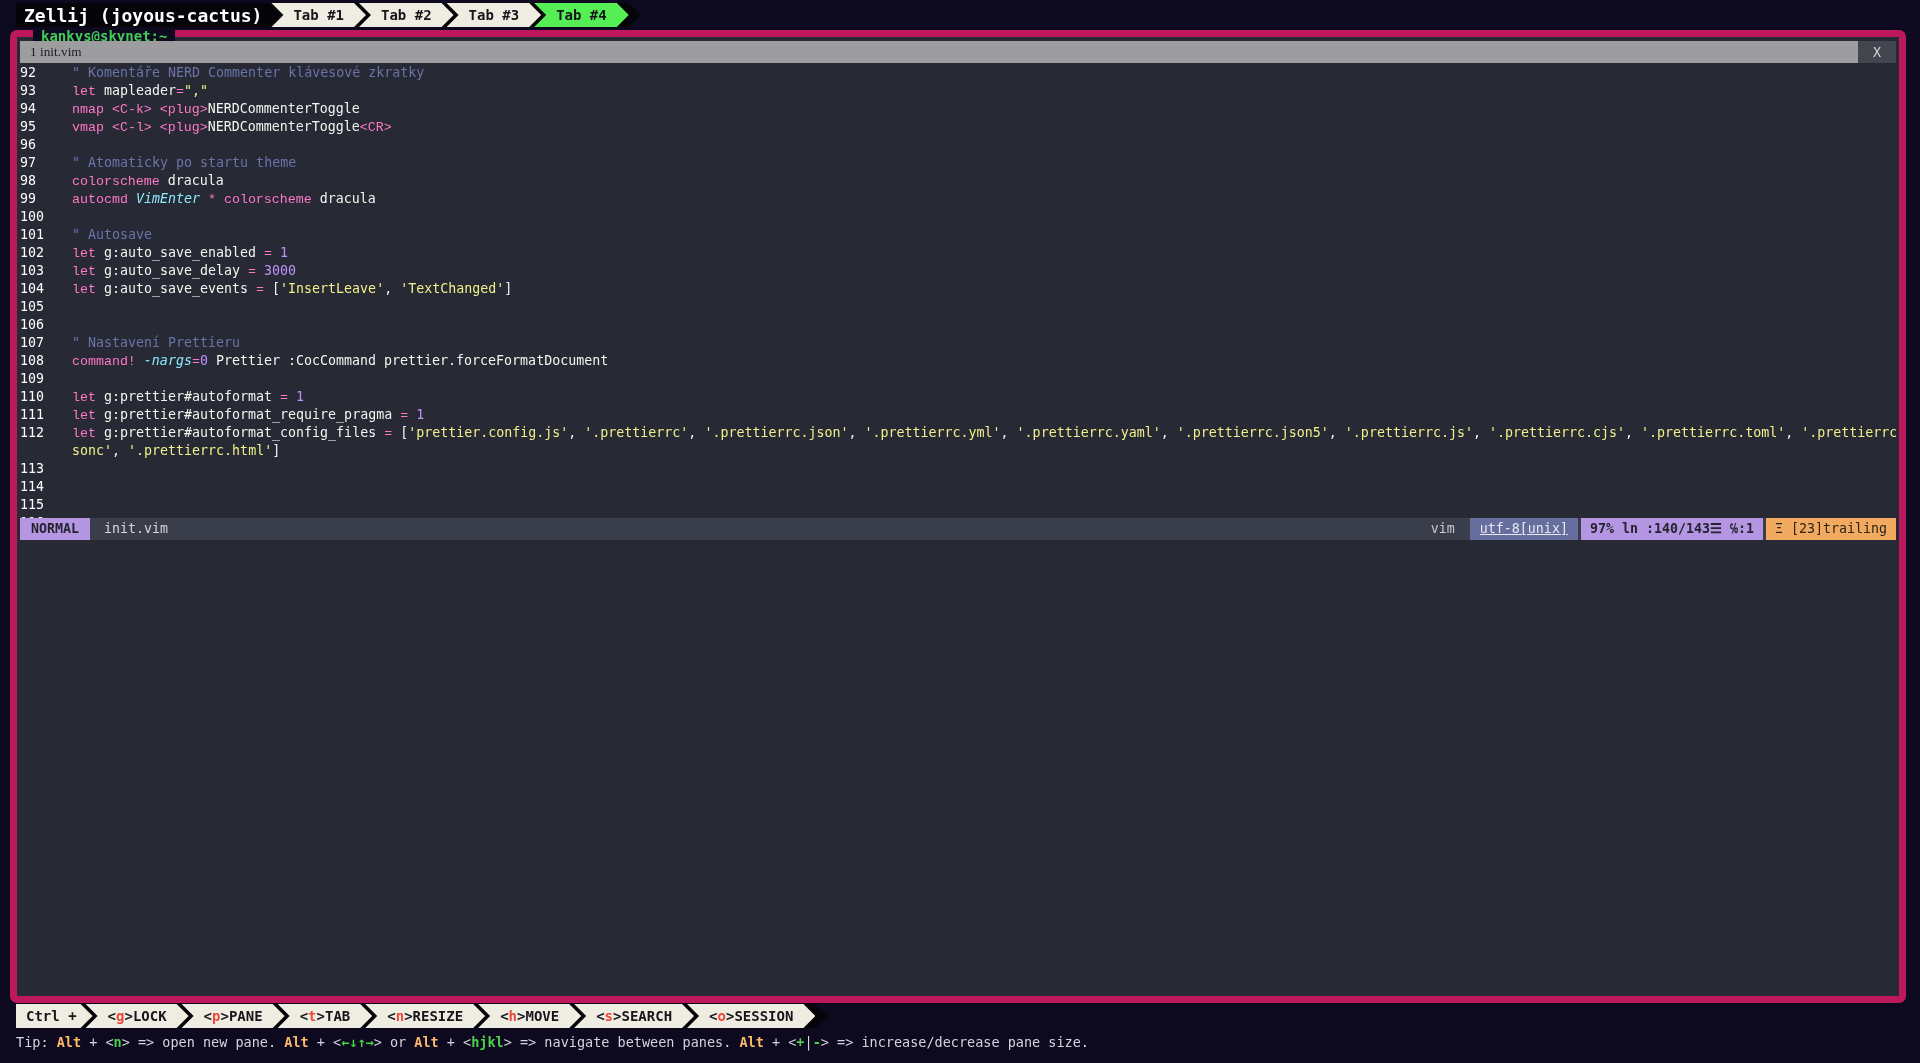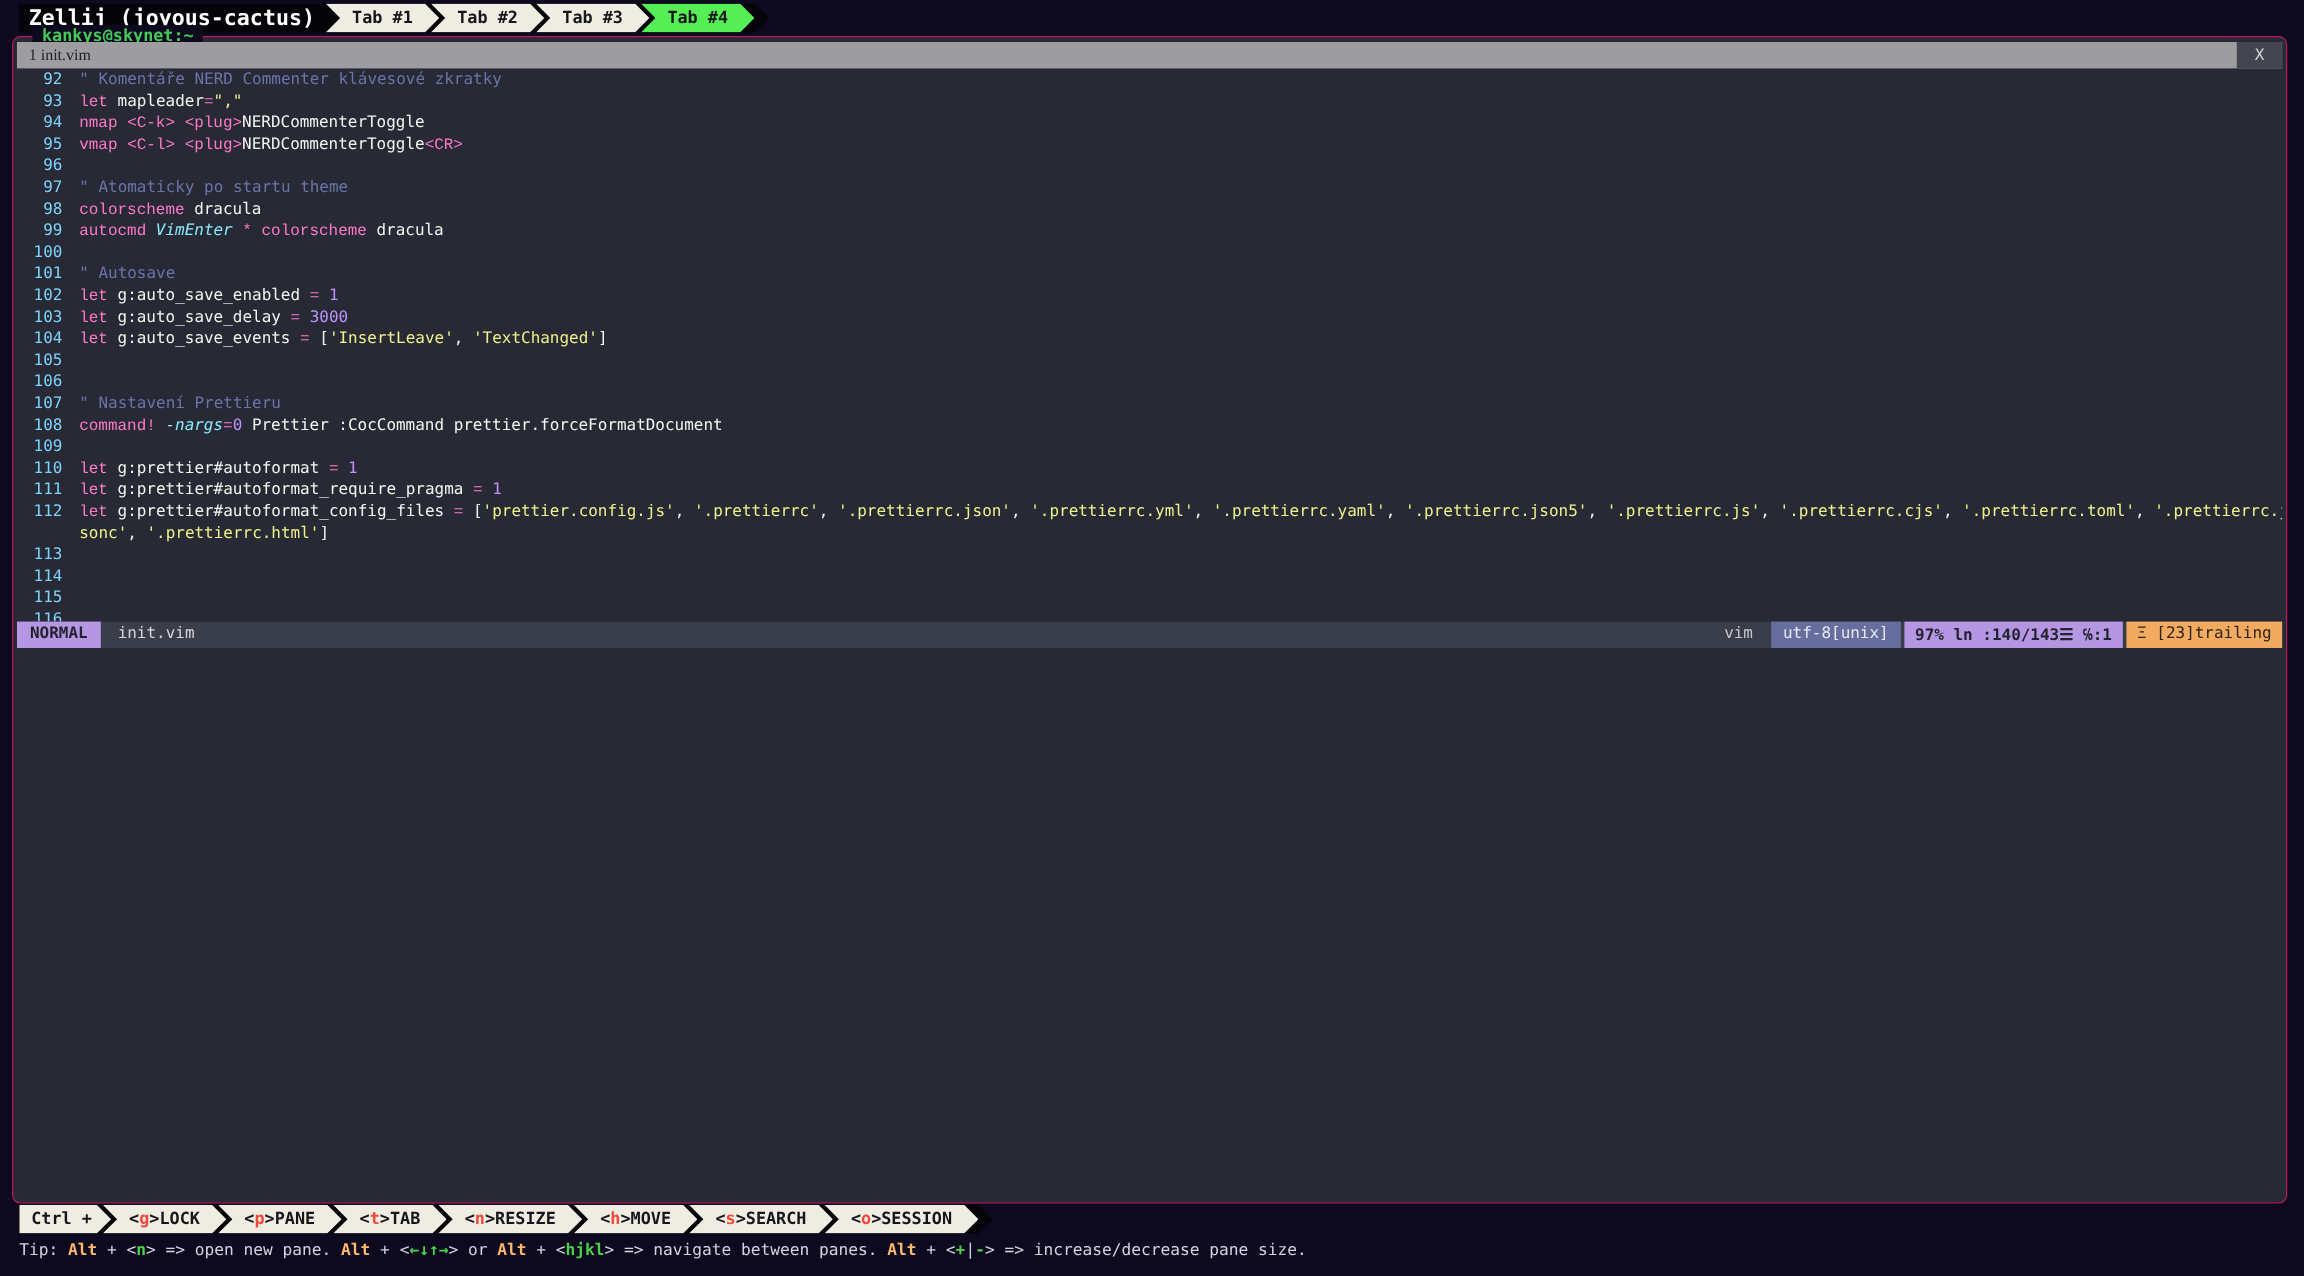--- a/index.html
+++ b/index.html
@@ -14,55 +14,55 @@
   .tb-tabs { display:flex; align-items:stretch; }
   .ribbon { display:flex; align-items:center; height:24px; padding:0 22px; background:#efece1;
             color:#15151b; font-weight:bold; font-size:14px; margin-left:-7px;
             clip-path:polygon(0 0, calc(100% - 12px) 0, 100% 50%, calc(100% - 12px) 100%, 0 100%, 12px 50%); }
   .ribbon-active { background:#55ef55; }
   .tb-end { width:0; height:0; border-top:12px solid transparent; border-bottom:12px solid transparent;
             border-left:12px solid #050509; }
 
   
   .pane { position:absolute; left:10px; right:14px; top:30px; bottom:60px;
-          border:1px solid #be185d; border-radius:7px; background:#272935; }
+          border:7px solid #be185d; border-radius:7px; background:#272935; }
   .pane-title { position:absolute; top:-10px; left:16px; background:#0d0a1f; padding:0 8px;
                 color:#44cb57; font-weight:bold; font-size:14px; line-height:19px; }
   .pane-inner { position:absolute; inset:4px 3px 3px 3px; display:flex; flex-direction:column; overflow:hidden; }
 
   
   .vimtab { display:flex; align-items:stretch; height:22px; background:#9d9da0;
             font-size:13.3px; flex:0 0 22px; }
   .vt-label { display:flex; align-items:center; padding:0 10px; color:#1d1e28;font-family:Liberation Serif, serif; }
   .vt-fill { flex:1; }
   .vt-close { width:38px; background:#43464f; color:#d2d3da; display:flex; align-items:center;
               justify-content:center; }
 
   
   .editor { flex:1; overflow:hidden; padding-top:1px; }
   .row { height:18px; line-height:18px; font-size:13.3px; white-space:pre; overflow:hidden;
          display:flex; }
-  .ln { flex:0 0 38px; text-align:right; color:#7dd3fc; padding-right:0; }
+  .ln { flex:0 0 38px; text-align:left; color:#ffffff; padding-right:0; }
   .code { margin-left:14px; white-space:pre; }
   .sg-n { color:#f4f4ee; }
   .sg-k { color:#ff79c6;font-family:Liberation Mono, monospace; }
   .sg-s { color:#eef08a; }
   .sg-m { color:#bd93f9; }
   .sg-c { color:#6b74a8; }
   .sg-t { color:#8be9fd; font-style:italic; }
 
   
   .sl { display:flex; align-items:stretch; height:22px; flex:0 0 22px; background:#3a3d4a;
         font-size:13.3px; }
   .sl > div { display:flex; align-items:center; }
   .sl-mode { background:#b596e3; color:#23242f; font-weight:bold; padding:0 11px; }
   .sl-file { padding:0 14px; color:#d5d5dd; }
   .sl-fill { flex:1; }
   .sl-ft { color:#c6c7d0; padding:0 12px; }
-  .sl-enc { background:#666e9e; color:#e8e8f2; padding:0 10px; margin-left:3px; }
+  .sl-enc { background:#666e9e; color:#e8e8f2; padding:0 10px; margin-left:3px;text-decoration:underline; }
   .sl-pos { background:#b596e3; color:#23242f; font-weight:bold; padding:0 9px; margin-left:3px; }
   .sl-warn { background:#f2aa60; color:#2b2417; padding:0 9px; margin-left:3px; }
   .cmdline { flex:1; background:#272935; }
 
   
   .bottombar { position:absolute; left:16px; right:16px; top:1004px; }
   .kb-row { display:flex; align-items:center; }
   .kb-block { display:flex; align-items:stretch; background:#050509; height:24px; }
   .kb-first { margin-left:0; padding:0 16px 0 10px;
               clip-path:polygon(0 0, calc(100% - 12px) 0, 100% 50%, calc(100% - 12px) 100%, 0 100%); }

